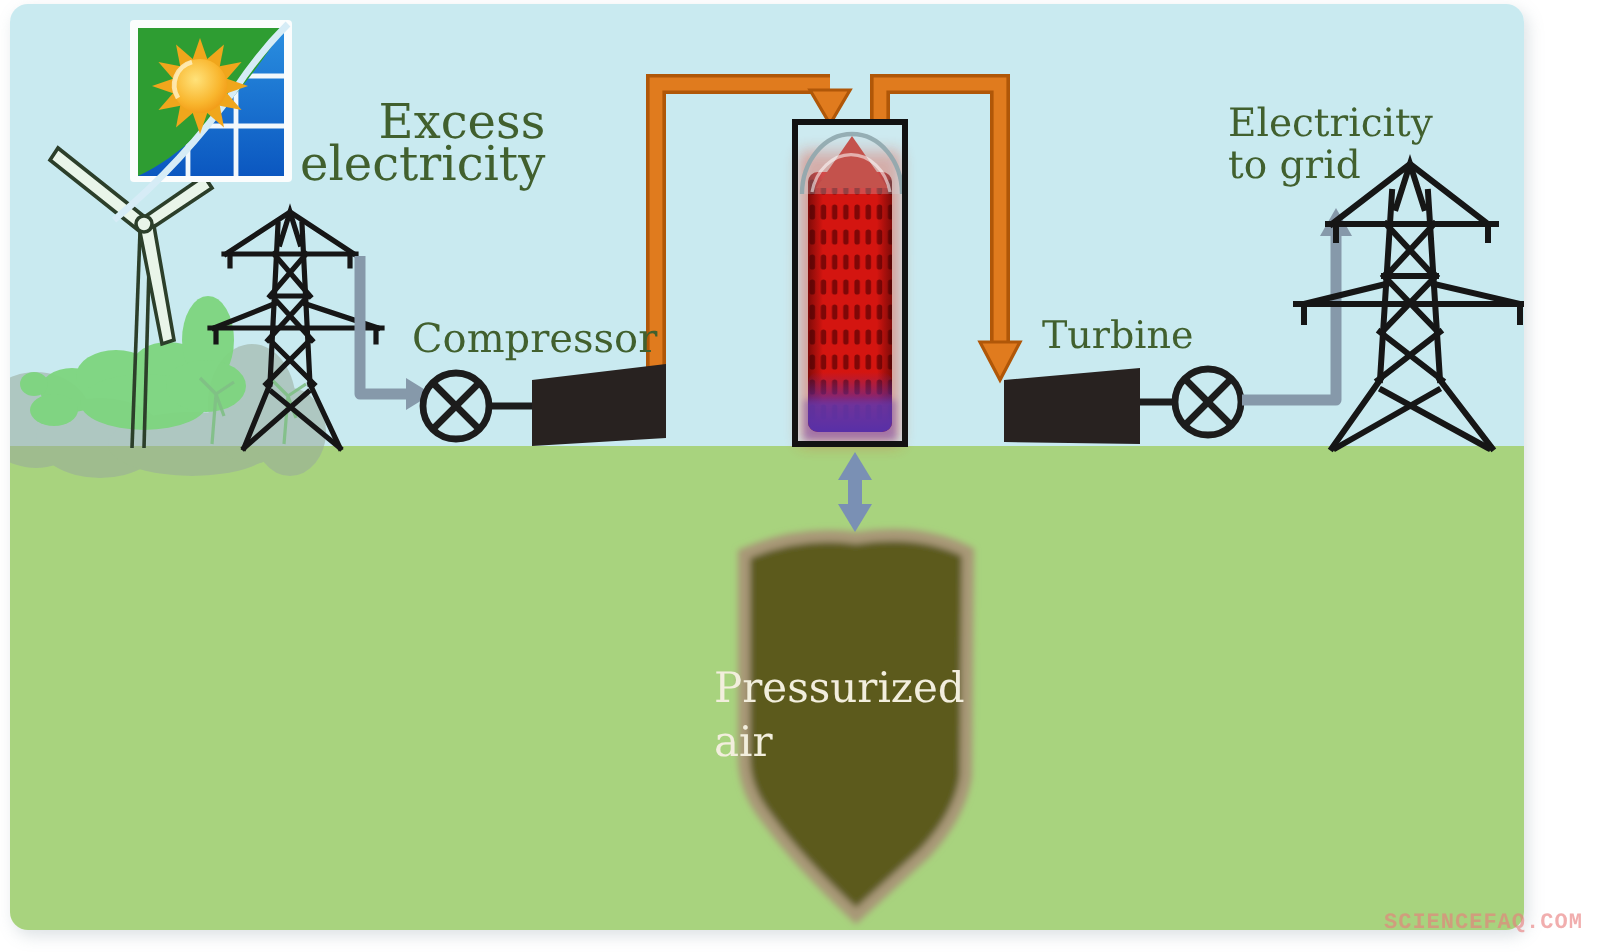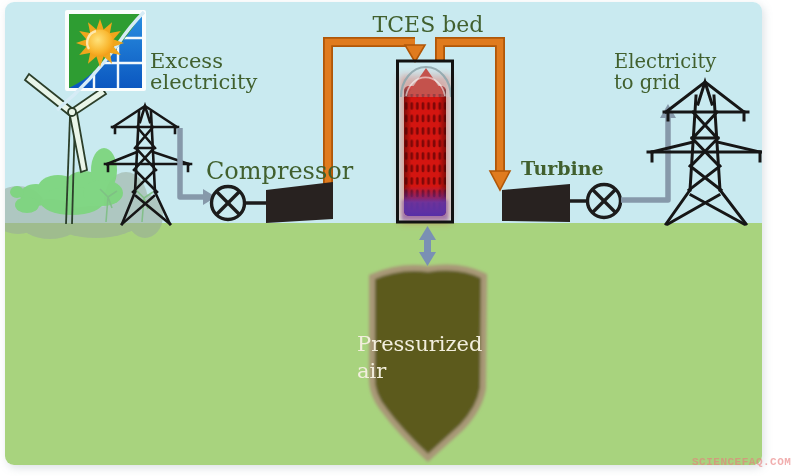--- a/index.html
+++ b/index.html
@@ -6,24 +6,24 @@
   .stage{
     position:relative;width:800px;height:476px;background:#fff;overflow:hidden;
     font-family:"DejaVu Serif","Liberation Serif",serif;
   }
   .card{
     position:absolute;left:5px;top:2px;width:757px;height:463px;
     border-radius:9px;overflow:hidden;box-shadow:2px 3px 8px rgba(120,140,150,.25);
   }
   .card svg{position:absolute;left:0;top:0;display:block;}
   .lbl{position:absolute;color:var(--label_green,#41602e);white-space:pre-line;}
-  .lbl-excess{left:150px;top:51px;font-size:21px;line-height:21px;}
+  .lbl-excess{left:150px;top:51px;font-size:24px;line-height:21px;text-align:right;}
   .lbl-tces{left:357px;top:12px;width:142px;text-align:center;font-size:22px;}
-  .lbl-compressor{left:206px;top:157px;font-size:24px;}
-  .lbl-turbine{left:521px;top:157px;font-size:19px;font-weight:bold;}
+  .lbl-compressor{left:206px;top:157px;font-size:20px;}
+  .lbl-turbine{left:521px;top:157px;font-size:19px;}
   .lbl-grid{left:614px;top:51px;font-size:19.5px;line-height:21px;}
   .lbl-air{left:357px;top:331px;width:142px;text-align:left;font-size:21px;
            line-height:27px;color:var(--label_cream,#f2eedd);}
   .watermark{
     position:absolute;left:692px;top:456px;
     font-family:Liberation Mono, monospace;font-size:11px;font-weight:bold;
     color:rgba(233,125,125,.62);letter-spacing:.5px;white-space:nowrap;
   }
 </style>
 </head>
@@ -223,21 +223,20 @@
       <g style="fill:var(--air_arrow_blue,#7a90b4)">
         <rect x="424" y="238" width="7" height="16"></rect>
         <polygon points="419,240 436,240 427.5,226"></polygon>
         <polygon points="419,252 436,252 427.5,266"></polygon>
       </g>
     </svg>
   </div>
 
   <div class="lbl lbl-excess">Excess
 electricity</div>
-  <div class="lbl lbl-tces">TCES bed</div>
   <div class="lbl lbl-compressor">Compressor</div>
   <div class="lbl lbl-turbine">Turbine</div>
   <div class="lbl lbl-grid">Electricity
 to grid</div>
   <div class="lbl lbl-air">Pressurized
 air</div>
   <div class="watermark">SCIENCEFAQ.COM</div>
 </div>
 
 </body></html>

